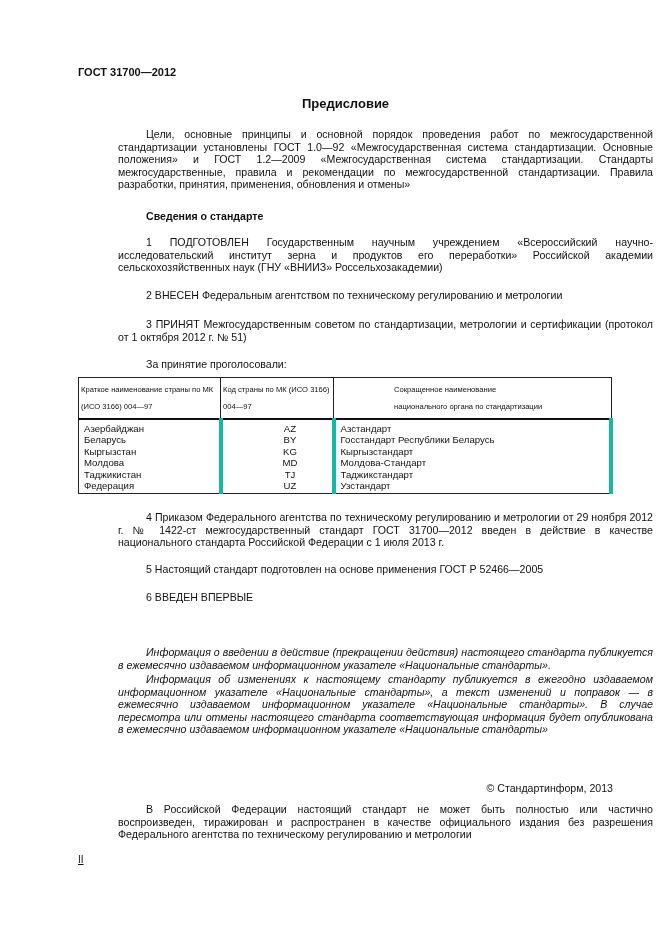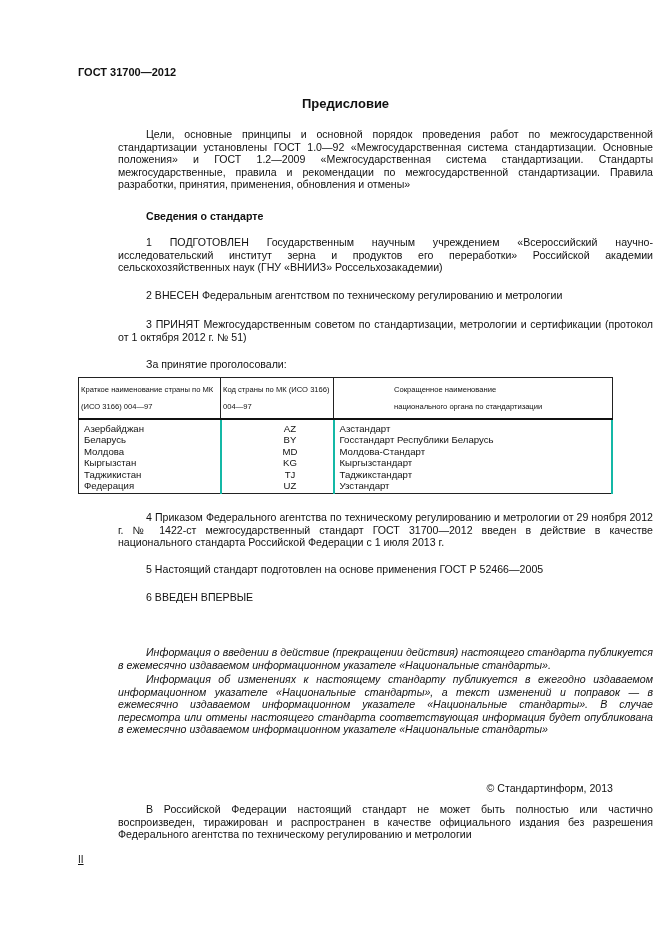--- a/index.html
+++ b/index.html
@@ -10,21 +10,21 @@
     .hdr { left: 0; top: 66px; font-weight: bold; font-size: 11px; }
     .title { left: 0; width: 535px; top: 96px; text-align: center; font-weight: bold; font-size: 13px; }
     .p { left: 0; width: 535px; line-height: 12.6px; text-align: justify; margin-left: 40px; }
     .p .ind { display: inline-block; width: 28px; }
     .it { font-style: italic; }
     .bold { font-weight: bold; }
     table.votes { position: absolute; left: 0; top: 377px; width: 535px; border-collapse: collapse;
                   font-size: 9.6px; }
     table.votes th { font-weight: normal; font-size: 7.6px; line-height: 17px; border: 1px solid #222;
                      border-bottom: 2px solid #111; padding: 3px 2px; text-align: left; height: 22px; }
-    table.votes td { border-left: 1px solid #222; border-right: 2px solid #14b8a6; padding: 0 5px;
+    table.votes td { border-left: 1px solid #222; border-right: 4px solid #14b8a6; padding: 0 5px;
                      line-height: 11.4px; }
     table.votes tr.first td { padding-top: 3px; }
     table.votes tr.lastrow td { border-bottom: 1px solid #222; padding-bottom: 2px; }
     table.votes td.code { text-align: center; padding-left: 31px; }
     .c1 { width: 137px; } .c2 { width: 108px; }
     .copy { right: 0; top: 782px; font-size: 10.6px; }
     .pnum { left: 0; top: 854px; font-size: 10px; text-decoration: underline; }
   </style>
 </head>
 <body>
@@ -56,28 +56,28 @@
         <td>Азербайджан</td>
         <td class="code">AZ</td>
         <td>Азстандарт</td>
       </tr>
       <tr>
         <td>Беларусь</td>
         <td class="code">BY</td>
         <td>Госстандарт Республики Беларусь</td>
       </tr>
       <tr>
+        <td>Кыргызстан</td>
+        <td class="code">KG</td>
+        <td>Кыргызстандарт</td>
+      </tr>
+      <tr>
         <td>Молдова</td>
         <td class="code">MD</td>
         <td>Молдова-Стандарт</td>
-      </tr>
-      <tr>
-        <td>Кыргызстан</td>
-        <td class="code">KG</td>
-        <td>Кыргызстандарт</td>
       </tr>
       <tr>
         <td>Таджикистан</td>
         <td class="code">TJ</td>
         <td>Таджикстандарт</td>
       </tr>
       <tr class="lastrow">
         <td>Федерация</td>
         <td class="code">UZ</td>
         <td>Узстандарт</td>

